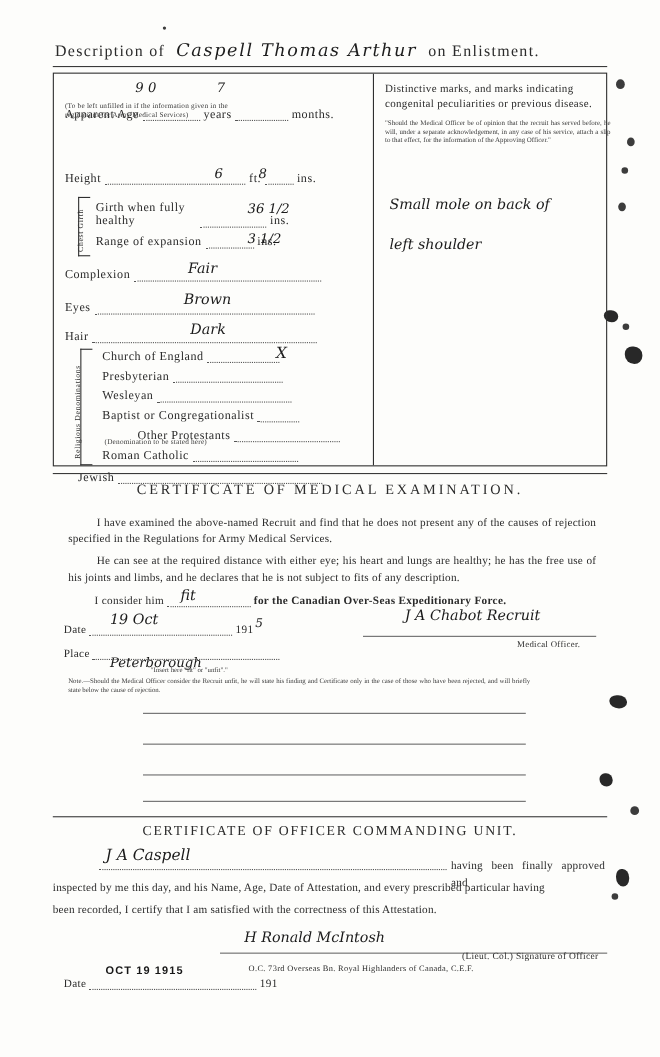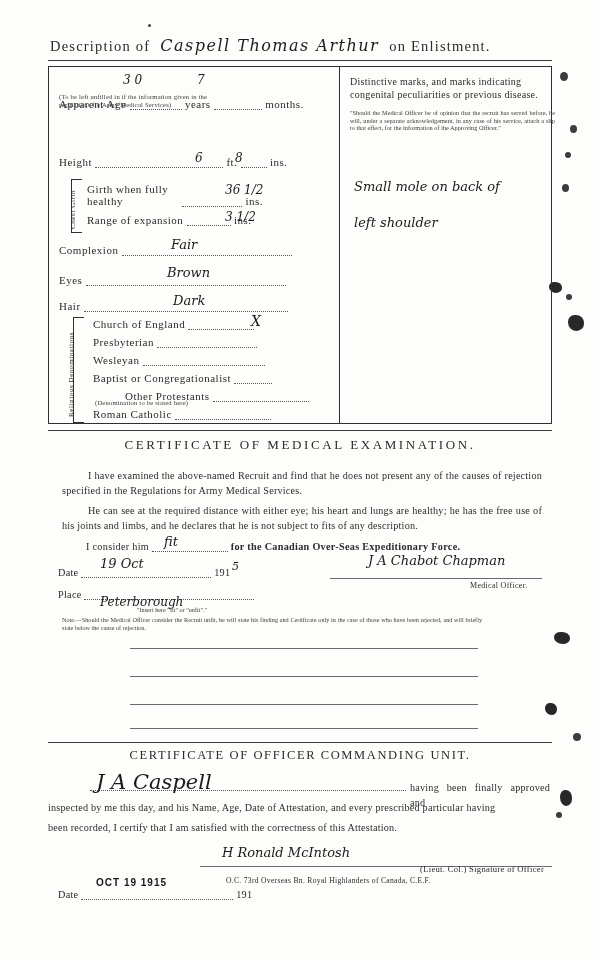--- a/index.html
+++ b/index.html
@@ -216,21 +216,21 @@
 
     <div class="leftcol">
 
       <div class="fld" style="left:10px;top:10px;margin-top:20px;">
         <span>Apparent Age</span>
         <span class="dots" style="width:52px;">&nbsp;</span>
         <span>years</span>
         <span class="dots" style="width:48px;">&nbsp;</span>
         <span>months.</span>
       </div>
-      <div class="hand ms" style="left:74px;top:6px;font-size:12px;">3 0</div>
+      <div class="hand ms" style="left:74px;top:6px;font-size:12px;">9 0</div>
       <div class="hand ms" style="left:148px;top:6px;font-size:12px;">7</div>
 
       <div class="fld tiny" style="left:10px;top:26px;white-space:normal;width:180px;">(To be left unfilled in if the information given in the regulations for Army Medical Services)</div>
 
       <div class="fld" style="left:10px;top:88px;">
         <span>Height</span>
         <span class="dots" style="width:128px;">&nbsp;</span>
         <span>ft.</span>
         <span class="dots" style="width:26px;">&nbsp;</span>
         <span>ins.</span>
@@ -301,20 +301,24 @@
         <span>Other Protestants</span>
         <span class="dots" style="width:96px;">&nbsp;</span>
       </div>
       <div class="fld tiny" style="left:46px;top:332px;">(Denomination to be stated here)</div>
 
       <div class="fld" style="left:44px;top:340px;">
         <span>Roman Catholic</span>
         <span class="dots" style="width:96px;">&nbsp;</span>
       </div>
 
+      <div class="fld" style="left:22px;top:360px;">
+        <span>Jewish</span>
+        <span class="dots" style="width:186px;">&nbsp;</span>
+      </div>
     </div>
 
     <div class="rightcol">
       <div class="rtitle">Distinctive marks, and marks indicating congenital peculiarities or previous disease.</div>
       <div class="rnote">"Should the Medical Officer be of opinion that the recruit has served before, he will, under a separate acknowledgement, in any case of his service, attach a slip to that effect, for the information of the Approving Officer."</div>
       <div class="hand" style="left:14px;top:112px;font-size:13px;">Small mole on back of</div>
       <div class="hand" style="left:14px;top:148px;font-size:13px;">left shoulder</div>
     </div>
   </div>
 
@@ -334,21 +338,21 @@
   <div class="hand ms" style="left:164px;top:534px;font-size:13px;">fit</div>
 
   <div class="lineflds" style="left:58px;top:566px;">
     <span>Date</span>
     <span class="dots" style="width:130px;">&nbsp;</span>
     <span>191</span>
   </div>
   <div class="hand ms" style="left:100px;top:556px;font-size:13px;">19 Oct</div>
   <div class="hand ms" style="left:232px;top:560px;font-size:11px;">5</div>
 
-  <div class="hand ms" style="left:368px;top:553px;font-size:13px;">J A Chabot Chapman</div>
+  <div class="hand ms" style="left:368px;top:553px;font-size:13px;">J A Chabot Recruit</div>
   <div class="blank" style="left:330px;top:578px;width:212px;"></div>
   <div class="lineflds" style="left:470px;top:581px;font-size:8px;">Medical Officer.</div>
 
   <div class="lineflds" style="left:58px;top:588px;">
     <span>Place</span>
     <span class="dots" style="width:170px;">&nbsp;</span>
   </div>
   <div class="hand ms" style="left:100px;top:580px;font-size:12px;margin-top:15px;">Peterborough</div>
 
   <div class="footnote" style="left:62px;top:606px;width:220px;">"Insert here "fit" or "unfit"."</div>
@@ -356,21 +360,21 @@
 
   <div class="blank" style="left:130px;top:648px;width:348px;"></div>
   <div class="blank" style="left:130px;top:676px;width:348px;"></div>
   <div class="blank" style="left:130px;top:704px;width:348px;"></div>
   <div class="blank" style="left:130px;top:728px;width:348px;"></div>
 
   <div class="rule" style="left:48px;top:742px;width:504px;height:1px;"></div>
 
   <div class="sect-title" style="top:748px;font-size:12.5px;letter-spacing:1.6px;">CERTIFICATE OF OFFICER COMMANDING UNIT.</div>
 
-  <div class="hand ms" style="left:96px;top:770px;font-size:21px;">J A Caspell</div>
+  <div class="hand ms" style="left:96px;top:770px;font-size:14px;">J A Caspell</div>
   <div class="dots" style="position:absolute;left:90px;top:790px;width:316px;border-bottom:1px dotted #555;"></div>
   <div class="para" style="left:410px;top:780px;width:140px;">having been finally approved and</div>
   <div class="para" style="left:48px;top:800px;width:504px;">inspected by me this day, and his Name, Age, Date of Attestation, and every prescribed particular having</div>
   <div class="para" style="left:48px;top:820px;width:504px;">been recorded, I certify that I am satisfied with the correctness of this Attestation.</div>
 
   <div class="hand ms" style="left:222px;top:845px;font-size:13px;">H Ronald McIntosh</div>
   <div class="blank" style="left:200px;top:866px;width:352px;"></div>
   <div class="lineflds" style="left:420px;top:864px;font-size:8.6px;">(Lieut. Col.) Signature of Officer</div>
   <div class="lineflds" style="left:226px;top:876px;font-size:7.6px;">O.C. 73rd Overseas Bn. Royal Highlanders of Canada, C.E.F.</div>
 

